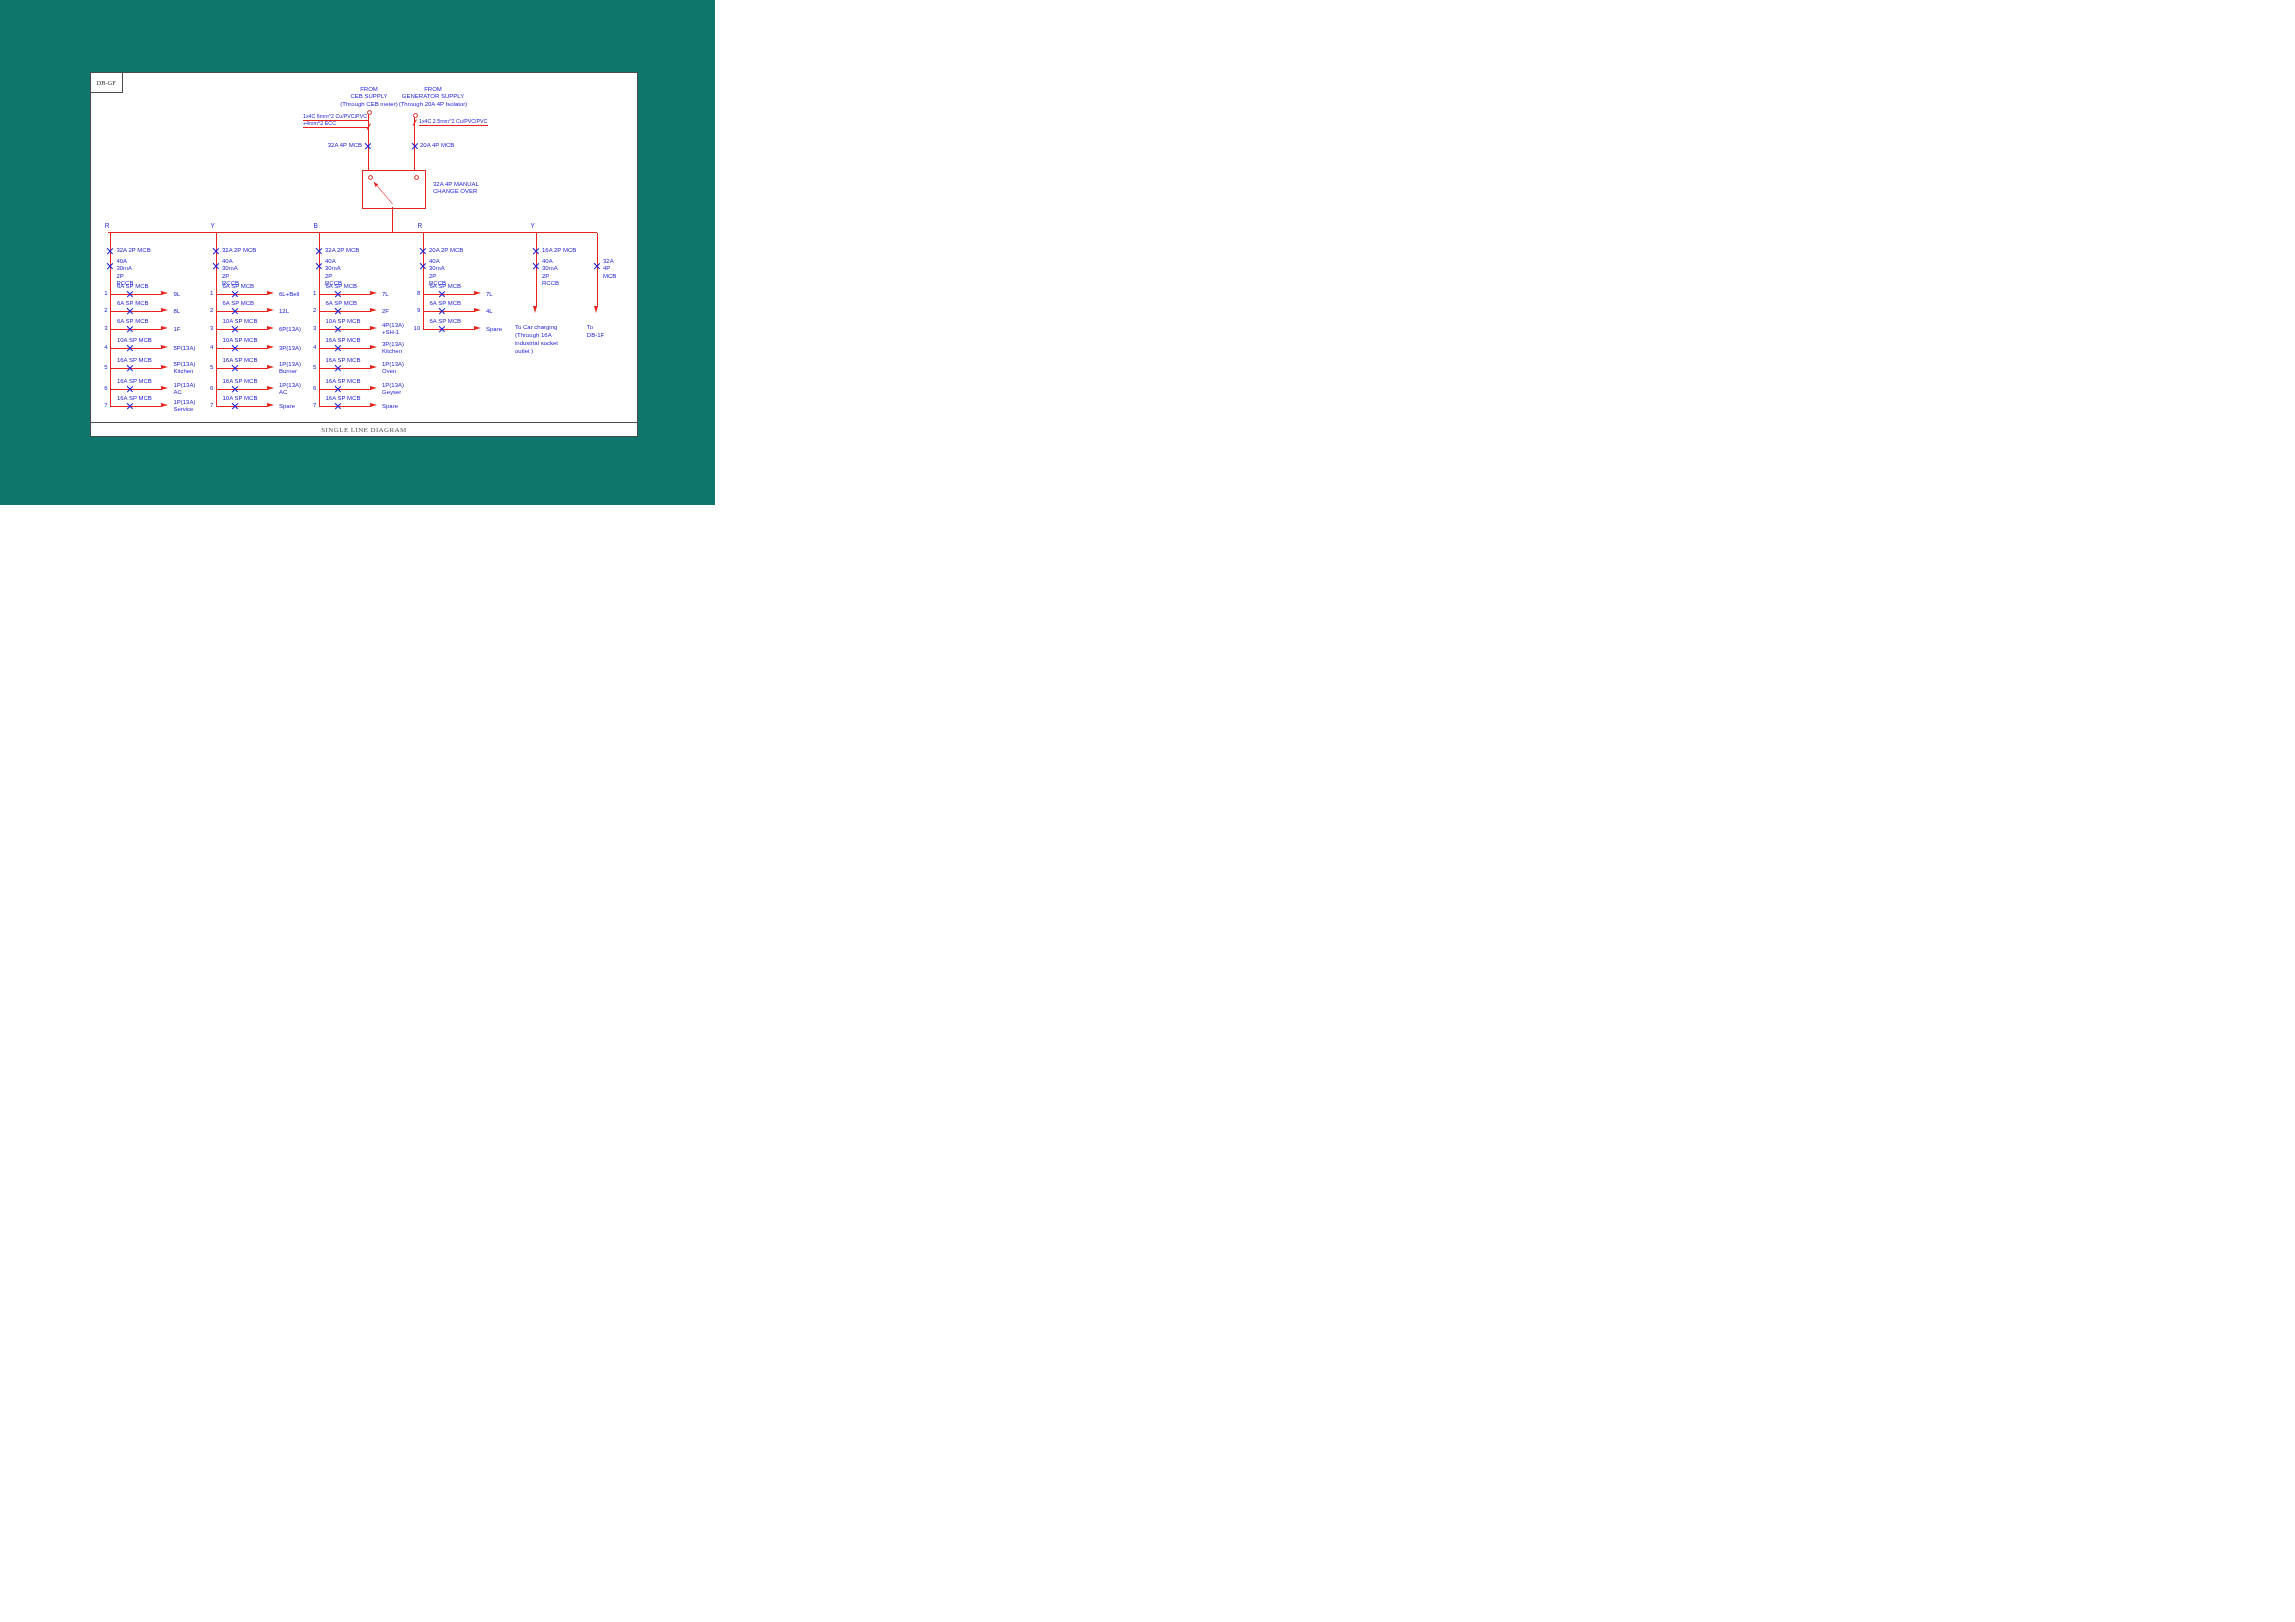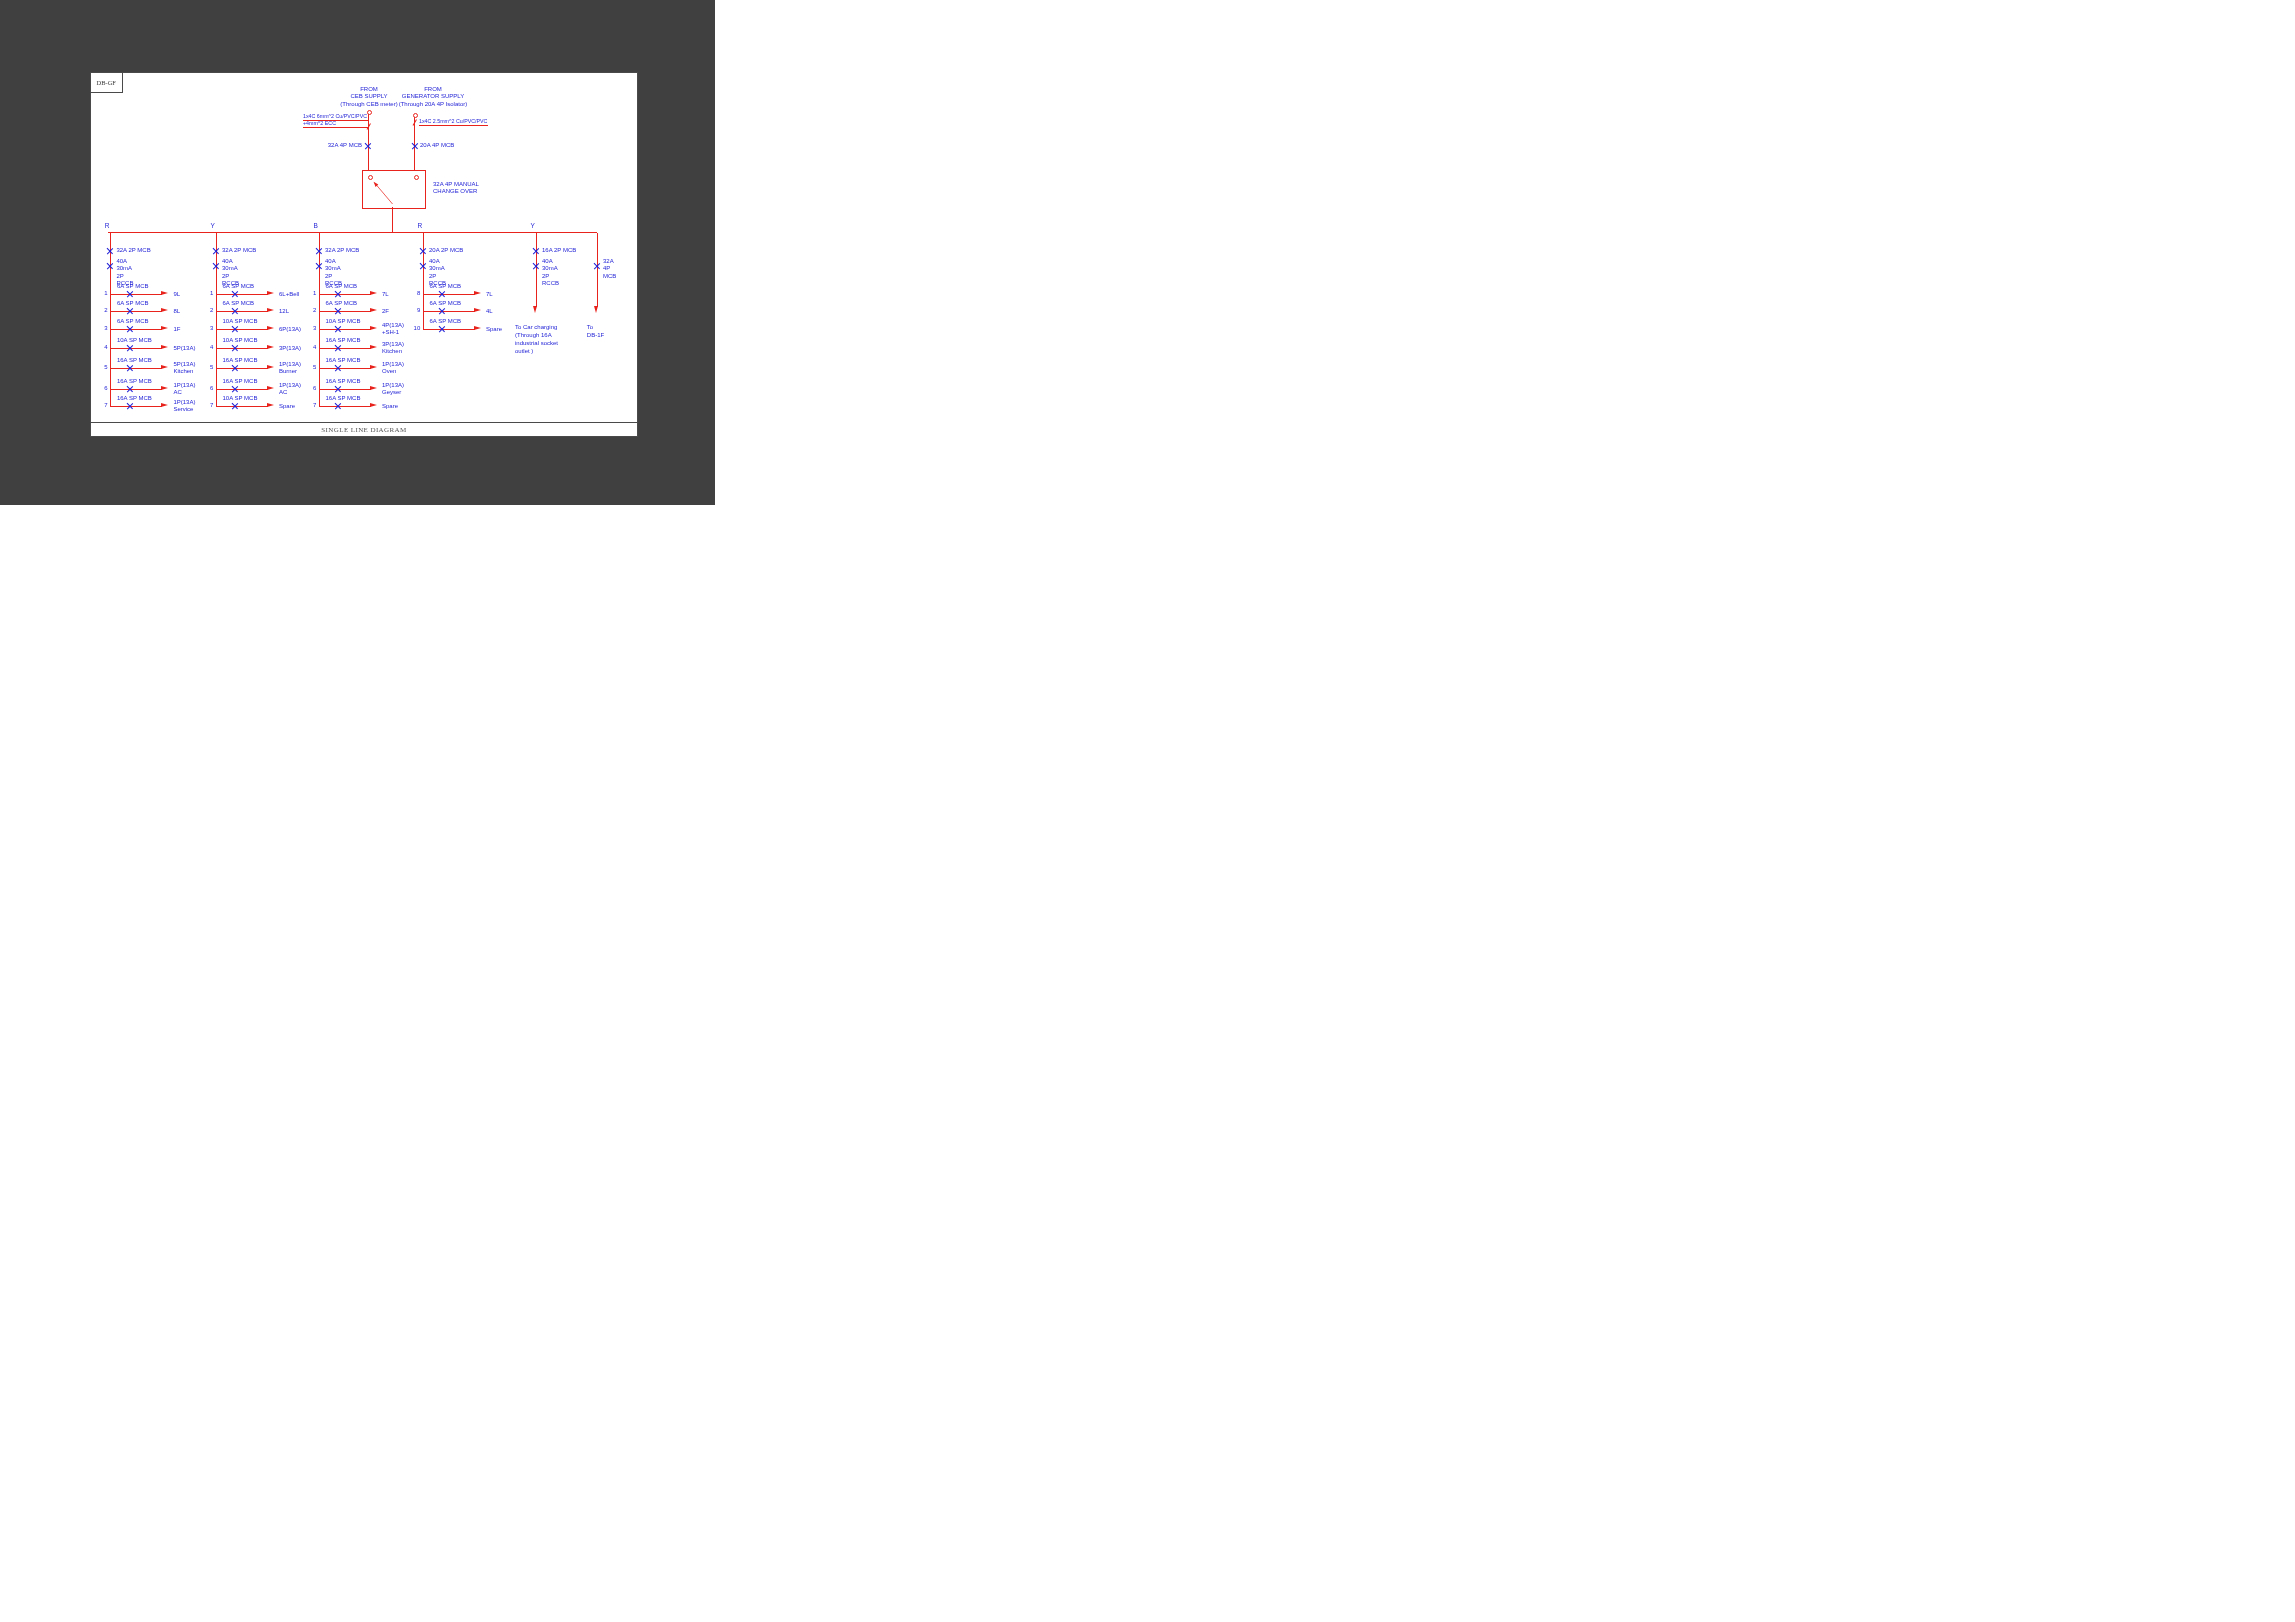--- a/index.html
+++ b/index.html
@@ -1,16 +1,16 @@
 <!DOCTYPE html>
 <html style="font-size:7.4px"><head>
 <meta charset="utf-8">
 <style>
   html,body{margin:0;padding:0;background:#ffffff;}
-  .canvas{position:relative;width:715px;height:505px;background:#404040;
+  .canvas{position:relative;width:715px;height:505px;background:#0f766e;
           font-family:"Liberation Sans",sans-serif;overflow:hidden;}
   .frame{position:absolute;left:90px;top:72px;width:546px;height:363px;
          border:0.5px solid #4a4a4a;background:#fff;}
   .draw{position:absolute;left:0;top:0;right:0;bottom:0;}
   .dbgf{position:absolute;left:0;top:0;width:30.5px;height:19px;
         border-right:0.5px solid #4a4a4a;border-bottom:0.5px solid #4a4a4a;
         display:flex;align-items:center;justify-content:center;
         font-family:"Liberation Serif",serif;font-size:6.5px;color:#3c3c3c;}
   .footer{position:absolute;left:0;bottom:0;width:100%;height:13px;
           border-top:0.5px solid #4a4a4a;display:flex;align-items:center;justify-content:center;

